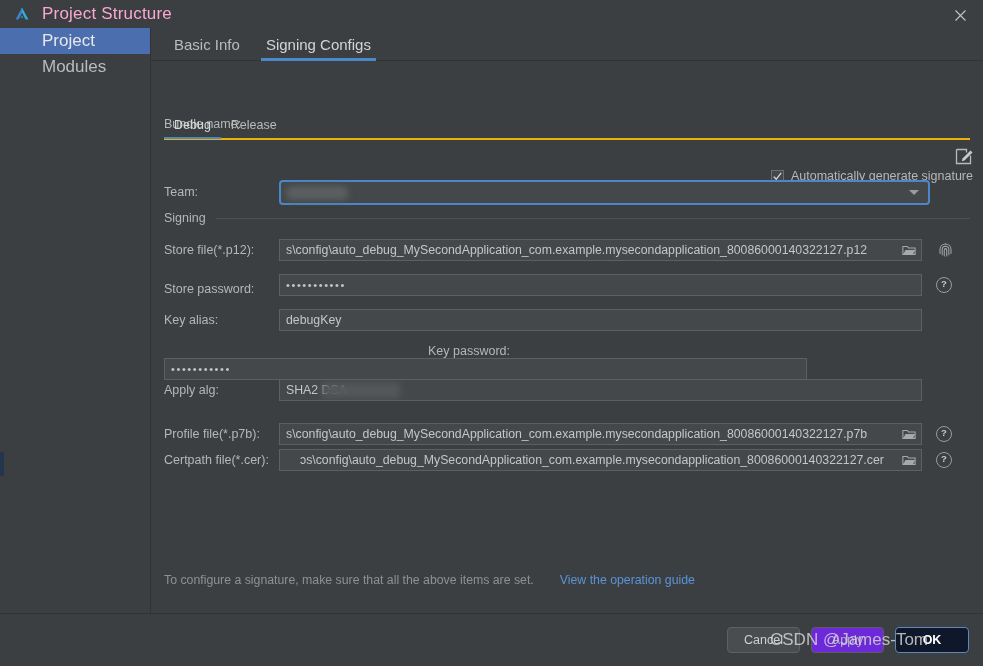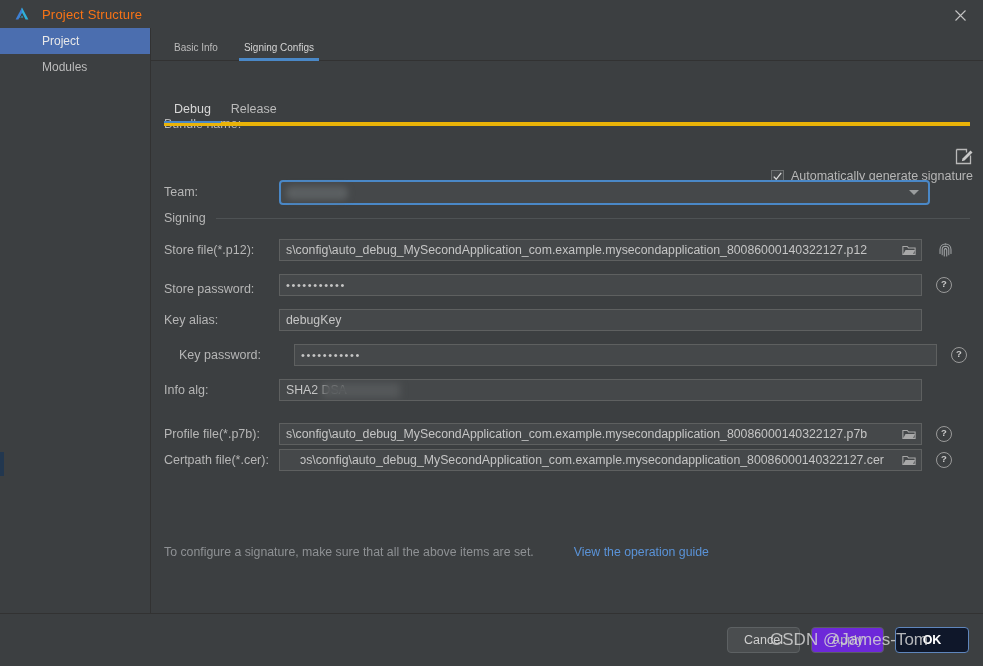--- a/index.html
+++ b/index.html
@@ -21,40 +21,40 @@
     position: absolute; left: 0; top: 0; width: 983px; height: 28px;
     background: #3c3f41;
     border-bottom: 1px solid #323232;
     display: flex; align-items: center;
   }
   #app-icon {
     width: 16px; height: 16px; margin-left: 14px; margin-right: 12px;
     display: block;
   }
   #win-title {
-    font-size: 13px; color: #f97316; letter-spacing: .2px;
+    font-size: 17px; color: #f9a8d4; letter-spacing: .2px;
   }
   #close-btn {
     position: absolute; right: 12px; top: 4px;
     width: 22px; height: 22px;
     display: flex; align-items: center; justify-content: center;
     color: #c0c0c0;
     cursor: pointer;
   }
 
   
   #sidebar {
     position: absolute; left: 0; top: 28px; width: 150px; height: 600px;
     background: #3c3f41;
     border-right: 1px solid #323232;
   }
   .nav-item {
     height: 26px; line-height: 26px;
     padding-left: 42px;
-    font-size: 12px; color: #bbbbbb;
+    font-size: 17px; color: #bbbbbb;
     cursor: pointer;
     white-space: nowrap;
   }
   .nav-item.selected {
     background: #4b6eaf;
     color: #e8e8e8;
   }
   #edge-marker {
     position: absolute; left: 0; top: 452px;
     width: 4px; height: 24px;
@@ -71,21 +71,21 @@
   
   #tabrow {
     position: relative; height: 32px;
     border-bottom: 1px solid #323232;
     display: flex; align-items: flex-end;
     padding-left: 10px;
   }
   .tab {
     position: relative;
     padding: 0 13px 7px 13px;
-    font-size: 10px; color: #bbbbbb;
+    font-size: 15px; color: #bbbbbb;
     cursor: pointer; white-space: nowrap;
   }
   .tab.active { color: #d4d4d4; }
   .tab.active::after {
     content: ""; position: absolute;
     left: 8px; right: 8px; bottom: -1px; height: 3px;
     background: #4a88c7;
   }
 
   
@@ -147,23 +147,23 @@
 
   
   #edit-btn {
     position: absolute; left: 803px; top: 85px;
     width: 21px; height: 21px;
     cursor: pointer;
   }
 
   
   #inner-tabs {
-    position: absolute; left: 13px; top: 34px;
+    position: absolute; left: 13px; top: 50px;
     width: 806px; height: 27px;
-    border-bottom: 4px solid #eab308;
+    border-bottom: 2px solid #eab308;
     display: flex; align-items: flex-end;
   }
   .itab {
     position: relative;
     padding: 0 10px 6px 10px;
     font-size: 12.5px; color: #bbbbbb; cursor: pointer;
   }
   .itab.active { color: #d8d8d8; }
   .itab.active::after {
     content: ""; position: absolute;
@@ -220,22 +220,22 @@
   .blurpatch {
     position: absolute; top: 3px; left: 42px;
     width: 78px; height: 15px;
     background: #55585a;
     filter: blur(3.5px);
     pointer-events: none;
   }
 
   
   #footnote {
-    position: absolute; left: 13px; top: 484px;
-    display: flex; align-items: center; gap: 40px;
+    position: absolute; left: 13px; top: 512px;
+    display: flex; align-items: center; gap: 26px;
     font-size: 12.3px;
   }
   #footnote .note { color: #8e9194; }
   #footnote .lnk { color: #5a93d8; cursor: pointer; }
 
   
   #btnbar {
     position: absolute; left: 0; top: 613px; width: 983px; height: 53px;
     background: #3c3f41;
     border-top: 1px solid #323232;
@@ -373,31 +373,31 @@
       <span class="help-ico">?</span>
     </div>
 
     <div class="row" style="left:13px; top:248px;">
       <span class="lbl" style="width:115px;">Key alias:</span>
       <div class="inputbox" style="width:643px;">
         <span class="inputval">debugKey</span>
       </div>
     </div>
 
-    <div class="row" style="left:28px; top:283px;">
+    <div class="row" style="left:13px; top:283px;flex-direction:column;">
       <span class="lbl" style="width:115px;">Key password:</span>
       <div class="inputbox" style="width:643px;">
         <span class="inputval dots">•••••••••••</span>
       </div>
       <span style="width:14px;"></span>
       <span class="help-ico">?</span>
     </div>
 
     <div class="row" style="left:13px; top:318px;">
-      <span class="lbl" style="width:115px;">Info alg:</span>
+      <span class="lbl" style="width:115px;">Apply alg:</span>
       <div class="inputbox" style="width:643px;">
         <span class="inputval">SHA2                 DSA</span>
         <span class="blurpatch"></span>
       </div>
     </div>
 
     <div class="row" style="left:13px; top:362px;">
       <span class="lbl" style="width:115px;">Profile file(*.p7b):</span>
       <div class="inputbox" style="width:643px;">
         <span class="inputval">s\config\auto_debug_MySecondApplication_com.example.mysecondapplication_80086000140322127.p7b</span>

